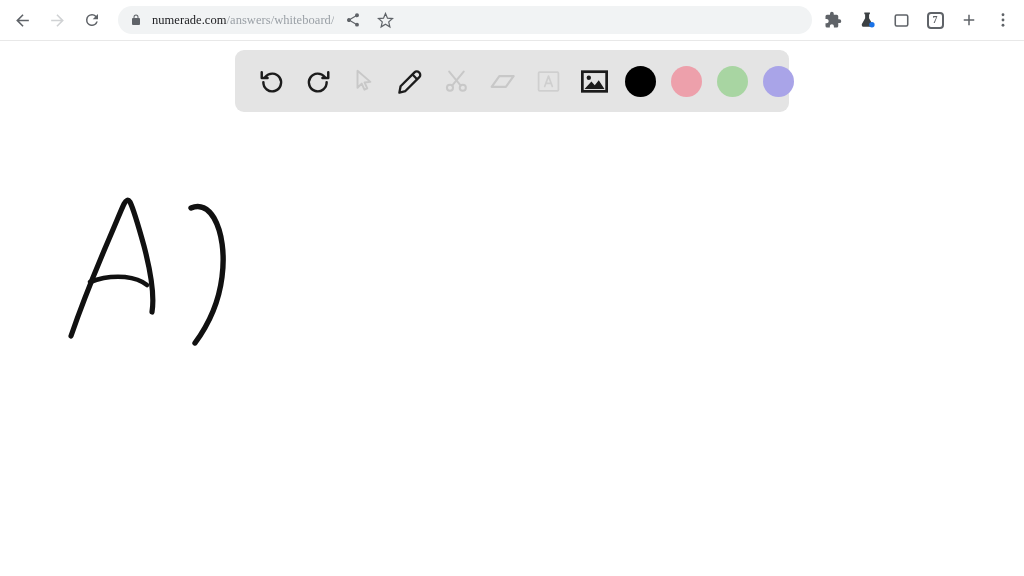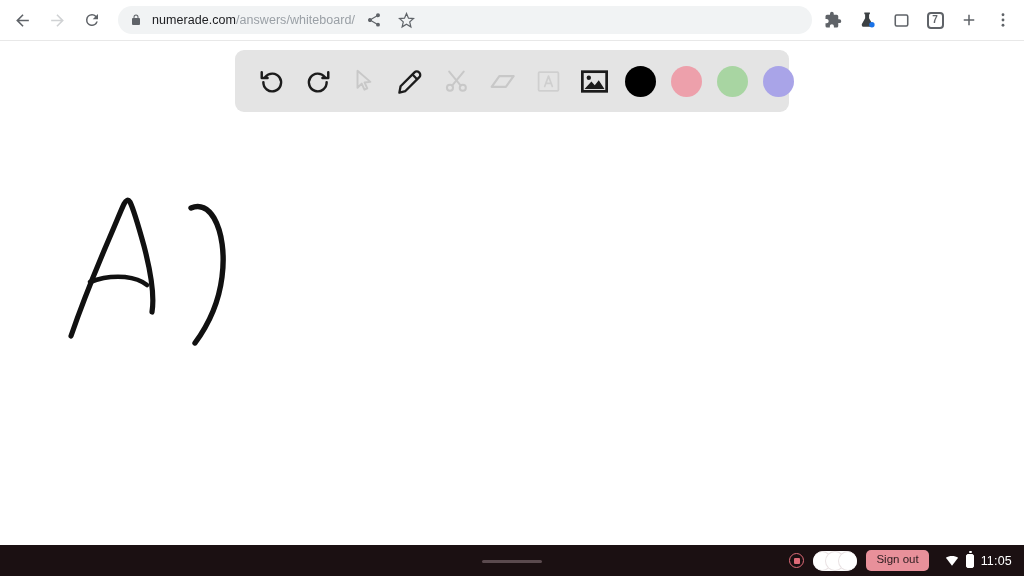--- a/index.html
+++ b/index.html
@@ -10,20 +10,21 @@
     overflow: hidden;
     font-family: "Liberation Sans", sans-serif;
     background: #ffffff;
   }
 
   #app {
     position: relative;
     width: 1024px;
     height: 576px;
     background: #ffffff;
+    font-family: Liberation Serif, serif;
   }
 
   
   .browser-bar {
     position: absolute;
     left: 0; top: 0;
     width: 1024px;
     height: 41px;
     background: #ffffff;
     border-bottom: 1px solid #e8e8e8;
@@ -390,39 +391,14 @@
     <svg class="ink" width="230" height="220" viewBox="0 0 230 220">
       <g fill="none" stroke="#111111" stroke-linecap="round" stroke-linejoin="round">
         <path d="M26 200 C 37 168, 52 131, 64 103 C 71 87, 76 74, 79 68 C 81 64, 83 63, 85 66 C 89 74, 94 92, 99 110 C 105 133, 110 158, 107 176" stroke-width="5.2"></path>
         <path d="M45 146 C 55 142, 68 140, 80 141 C 89 142, 97 145, 102 149" stroke-width="4.6"></path>
         <path d="M146 72 C 155 68, 163 72, 169 82 C 177 96, 180 118, 177 141 C 174 165, 164 188, 150 207" stroke-width="5.4"></path>
       </g>
     </svg>
 
   </div>
 
-  <div class="shelf">
-    <div class="shelf-handle"></div>
-
-    <div class="shelf-right">
-      <span class="rec-icon">
-          <i></i>
-        </span>
-
-      <span class="avatar-pill">
-        <span></span>
-          <span></span>
-          <span></span>
-      </span>
-
-      <span class="signout-btn">Sign out</span>
-
-      <span class="status-area">
-        <svg width="14" height="12" viewBox="0 0 24 20">
-          <path d="M1.5 4.5 C 7 0.5, 17 0.5, 22.5 4.5 L 12 18 z" fill="#ffffff"></path>
-        </svg>
-        <span class="battery"></span>
-        <span class="clock">11:05</span>
-      </span>
-    </div>
-  </div>
 
 </div>
 
 </body></html>

